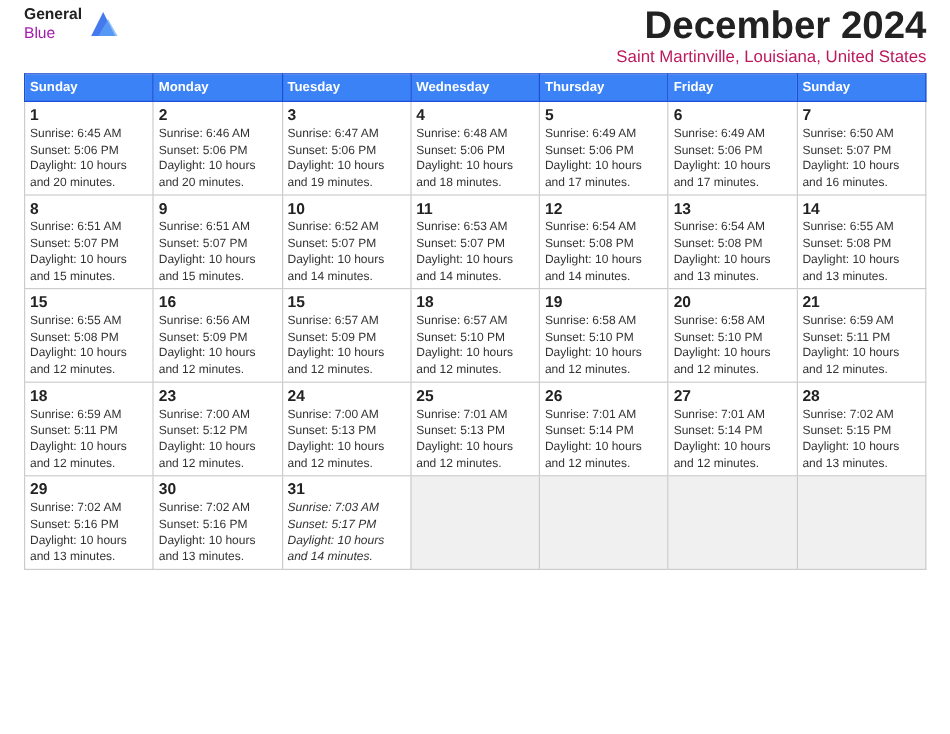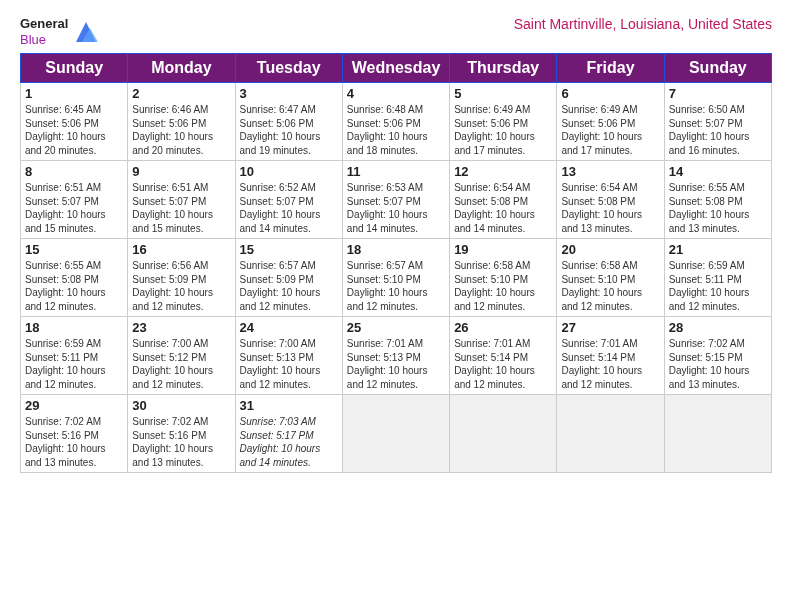--- a/index.html
+++ b/index.html
@@ -5,21 +5,21 @@
     * { margin: 0; padding: 0; box-sizing: border-box; }
     body {
       font-family: Arial, sans-serif;
       background: #fff;
       width: 792px;
       height: 612px;
       overflow: hidden;
     }
     .container {
       width: 792px;
-      padding: 16px 20px 10px 20px;
+      padding: 4px 20px 10px 20px;
     }
     .header-row {
       display: flex;
       justify-content: space-between;
       align-items: flex-start;
       margin-bottom: 6px;
     }
     .logo {
       display: flex;
       align-items: center;
@@ -51,25 +51,25 @@
       font-size: 14px;
       color: #be185d;
     }
     .calendar {
       width: 100%;
       border-collapse: collapse;
       table-layout: fixed;
       font-size: 10px;
     }
     .calendar th {
-      background: #701a75;
+      background: #3b82f6;
       color: #fff;
       padding: 5px 4px;
-      text-align: center;
-      font-size: 16px;
+      text-align: left;
+      font-size: 11px;
       font-weight: bold;
       border: 1px solid #1d4ed8;
     }
     .calendar td {
       border: 1px solid #ccc;
       vertical-align: top;
       padding: 3px 4px;
       height: 78px;
       background: #fff;
     }
@@ -101,20 +101,21 @@
       <div class="logo-text">
         <span class="logo-general">General</span>
         <span class="logo-blue">Blue</span>
       </div>
       <svg class="logo-icon" viewBox="0 0 28 28" xmlns="http://www.w3.org/2000/svg">
         <polygon points="4,24 14,4 24,24" fill="#2563eb" opacity="0.85"></polygon>
         <polygon points="10,24 18,10 26,24" fill="#60a5fa" opacity="0.7"></polygon>
       </svg>
     </div>
     <div class="title-block">
+      <div class="month-title">December 2024</div>
       <div class="location">Saint Martinville, Louisiana, United States</div>
     </div>
   </div>
 
   <table class="calendar">
     <thead>
       <tr>
         <th>Sunday</th>
         <th>Monday</th>
         <th>Tuesday</th>

